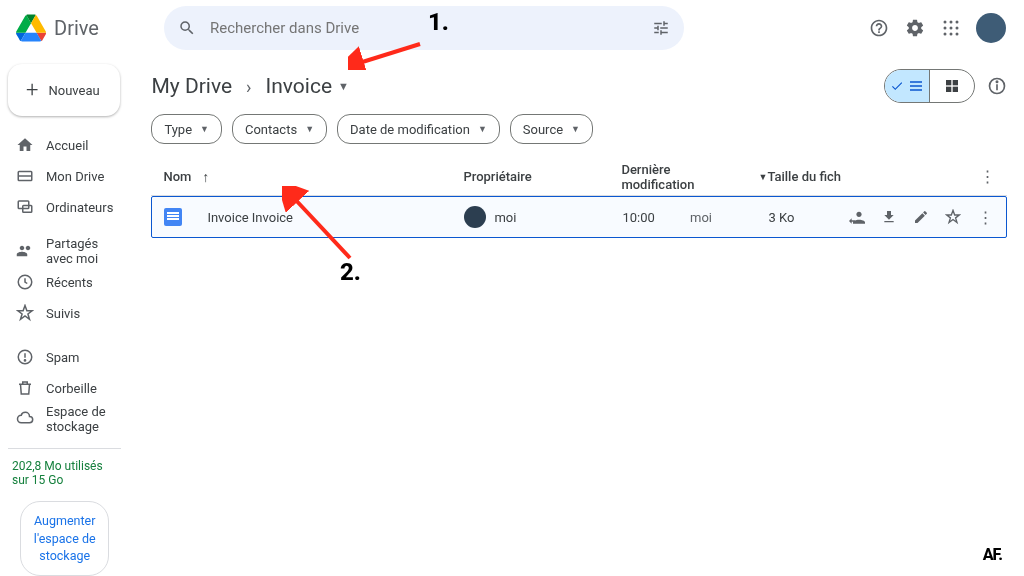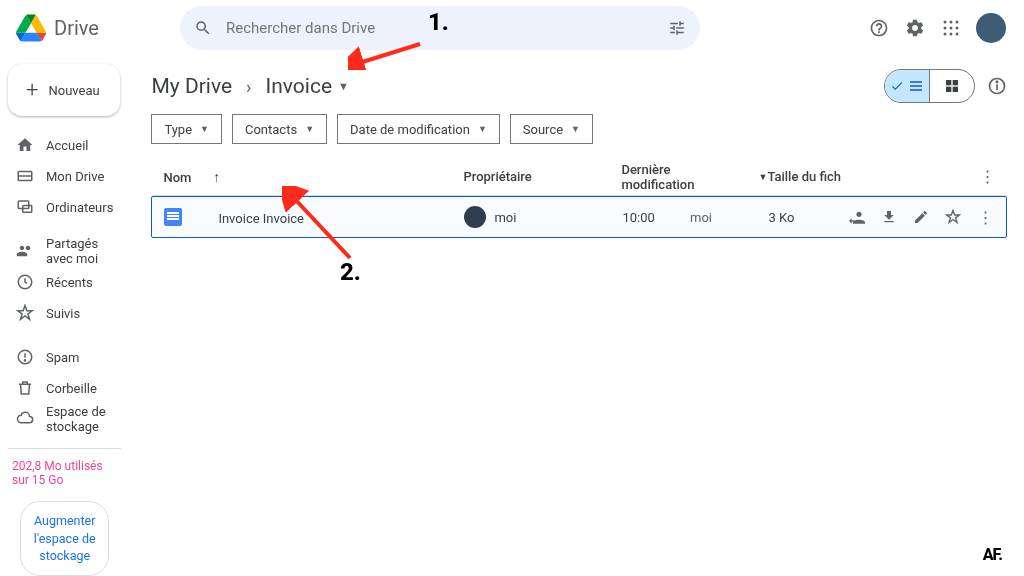--- a/index.html
+++ b/index.html
@@ -1,54 +1,54 @@
 <!DOCTYPE html>
 <html><head>
 <meta charset="utf-8">
 <style>
 *{box-sizing:border-box;margin:0;padding:0;font-family:Roboto,Arial,sans-serif}
 body{width:1024px;height:576px;overflow:hidden;background:#fff;color:#3c4043;font-size:13px;position:relative}
-.header{display:flex;align-items:center;height:56px;padding:0 12px;gap:20px}
+.header{display:flex;align-items:center;height:56px;padding:0 12px;gap:4px}
 .logo-wrap{display:flex;align-items:center;gap:8px;width:148px;padding-left:4px}
 .logo-icon{width:30px;height:30px}
 .logo-text{font-size:20px;color:#5f6368}
 .search-bar{flex:0 0 520px;height:44px;background:#edf2fc;border-radius:22px;display:flex;align-items:center;padding:0 14px;gap:14px}
 .search-bar input{flex:1;border:none;background:transparent;font-size:15px;outline:none;color:#14532d}
 .hdr-spacer{flex:1}
 .hdr-icons{display:flex;align-items:center;gap:14px;padding-right:6px}
 .hdr-icn{width:22px;height:22px;color:#5f6368;display:flex;align-items:center;justify-content:center;cursor:pointer}
 .avatar{width:30px;height:30px;border-radius:50%;background:#3e5c76;display:flex;align-items:center;justify-content:center;color:#fff;font-size:12px}
 .main{display:flex;height:calc(100% - 56px)}
 .sidebar{width:160px;padding:8px 8px 0 4px;display:flex;flex-direction:column}
 .new-btn{display:flex;align-items:center;gap:10px;height:52px;padding:0 18px;border:none;background:#fff;border-radius:14px;box-shadow:0 1px 3px rgba(0,0,0,.2),0 1px 2px rgba(0,0,0,.12);font-size:13px;color:#3c4043;cursor:pointer;margin:0 0 14px 4px;width:112px}
 .plus{font-size:22px;font-weight:300;line-height:1}
 .nav{display:flex;flex-direction:column;gap:1px}
 .nav-item{display:flex;align-items:center;gap:12px;height:30px;padding:0 12px;border-radius:18px;cursor:pointer;font-size:13px;color:#3c4043}
 .nav-sep{height:12px}
 .nav-icn{width:18px;height:18px;display:flex;align-items:center;justify-content:center;color:#5f6368}
 .storage-line{border-top:1px solid #dadce0;margin:14px 4px 10px}
-.storage-txt{font-size:12px;color:#ec4899;padding:0 8px}
+.storage-txt{font-size:12px;color:#15803d;padding:0 8px}
 .storage-btn{margin:14px 16px 0;padding:10px 12px;border:1px solid #dadce0;border-radius:20px;background:#fff;color:#1a73e8;font-size:12.5px;cursor:pointer;text-align:center;line-height:1.4}
 .content{flex:1;padding:8px 18px 0 18px;position:relative}
 .crumb-row{display:flex;align-items:center;height:44px}
 .crumbs{display:flex;align-items:center;gap:14px;font-size:21px;color:#3c4043}
 .crumb{cursor:pointer;display:flex;align-items:center;gap:6px}
 .crumb-sep{color:#5f6368;font-size:18px}
 .crumb-caret{font-size:11px;color:#5f6368}
 .crumb-spacer{flex:1}
 .view-toggle{display:flex;align-items:center;border:1px solid #747775;border-radius:18px;overflow:hidden;height:34px}
 .vt-seg{width:44px;height:100%;display:flex;align-items:center;justify-content:center;cursor:pointer;gap:4px}
 .vt-active{background:#c2e7ff}
 .vt-div{width:1px;height:100%;background:#747775}
 .info-icn{margin-left:12px;width:20px;height:20px;color:#5f6368;cursor:pointer;display:flex;align-items:center;justify-content:center}
 .chips{display:flex;gap:10px;margin:6px 0 14px}
-.chip{display:flex;align-items:center;gap:8px;height:30px;padding:0 12px;border:1px solid #747775;border-radius:0;font-size:13px;cursor:pointer;color:#3c4043}
+.chip{display:flex;align-items:center;gap:8px;height:30px;padding:0 12px;border:1px solid #747775;border-radius:13px;font-size:13px;cursor:pointer;color:#3c4043}
 .chip-caret{font-size:9px;color:#5f6368}
 .tbl-head{display:flex;align-items:center;height:38px;padding:0 12px;font-size:13px;color:#3c4043;font-weight:500;border-bottom:1px solid #dadce0}
-.col-name{flex:0 0 300px;display:flex;align-items:flex-end;gap:22px}
+.col-name{flex:0 0 300px;display:flex;align-items:center;gap:11px}
 .col-owner{flex:0 0 158px}
 .col-mod{flex:0 0 146px;display:flex;align-items:center;gap:16px}
 .col-size{flex:0 0 80px}
 .col-tail{flex:1;display:flex;justify-content:flex-end}
 .sort-arrow{font-size:14px}
 .mod-caret{font-size:9px}
 .row{display:flex;align-items:center;height:42px;padding:0 12px;font-size:13px;border:1px solid #0b57d0;border-radius:2px;background:#f8fbff}
 .file-icn{width:18px;height:18px;margin-right:14px;background:#4285f4;border-radius:2px;position:relative}
 .file-icn:before{content:"";position:absolute;left:3px;right:3px;top:4px;height:2px;background:#fff;box-shadow:0 3px 0 #fff,0 6px 0 #fff}
 .owner-cell{display:flex;align-items:center;gap:8px}

